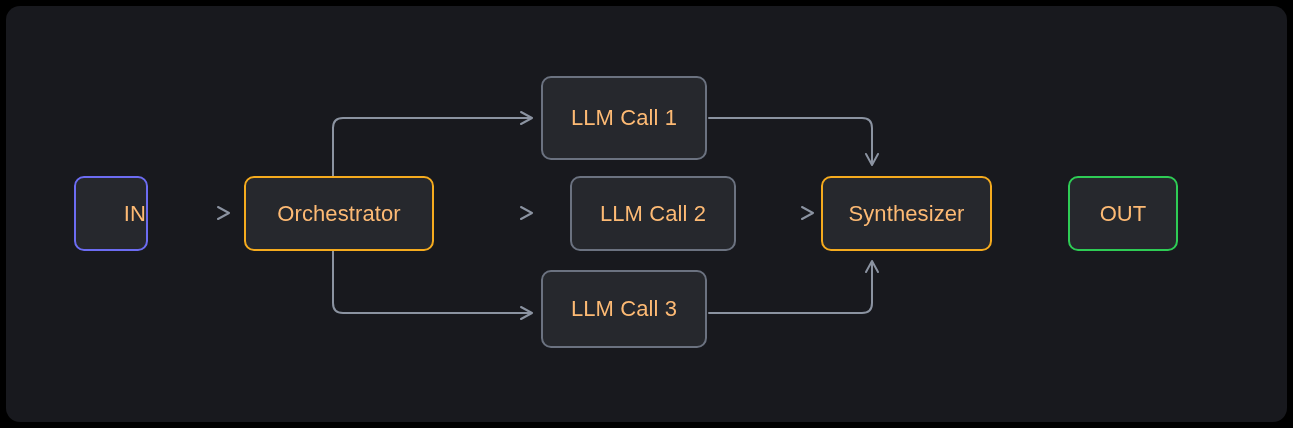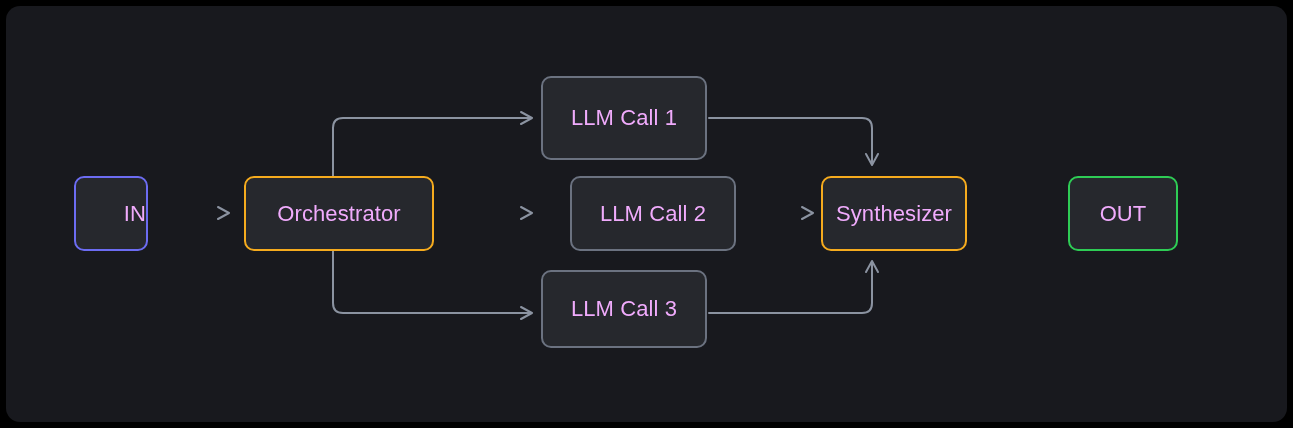--- a/index.html
+++ b/index.html
@@ -27,39 +27,39 @@
 
   .node {
     position: absolute;
     box-sizing: border-box;
     background: #26282d;
     border-radius: 10px;
     border: 2px solid #6b7280;
     display: flex;
     align-items: center;
     justify-content: center;
-    color: #f0abfc;
+    color: #fdba74;
     font-size: 22px;
     letter-spacing: 0.1px;
     white-space: nowrap;
   }
 
   .node.n-in     { border-color: #6c6cf2; }
   .node.n-out    { border-color: #2ecc55; }
   .node.n-orch   { border-color: #f5ab1e; margin-left: 6px; }
   .node.n-synth  { border-color: #f5ab1e; }
   .node.n-llm    { border-color: #6b7280; }
 
   
   #node-in      { left: 68px;  top: 170px; width: 74px;  height: 75px; justify-content: flex-end; }
   #node-orch    { left: 232px; top: 170px; width: 190px; height: 75px; }
   #node-llm1    { left: 535px; top: 70px;  width: 166px; height: 84px; }
   #node-llm2    { left: 564px; top: 170px; width: 166px; height: 75px; }
   #node-llm3    { left: 535px; top: 264px; width: 166px; height: 78px; }
-  #node-synth   { left: 815px; top: 170px; width: 146px; height: 75px; }
+  #node-synth   { left: 815px; top: 170px; width: 171px; height: 75px; }
   #node-out     { left: 1062px;top: 170px; width: 110px;  height: 75px; }
 
   #edges {
     position: absolute;
     left: 0; top: 0;
     width: 1281px;
     height: 416px;
     pointer-events: none;
   }
   #edges path, #edges polyline {

